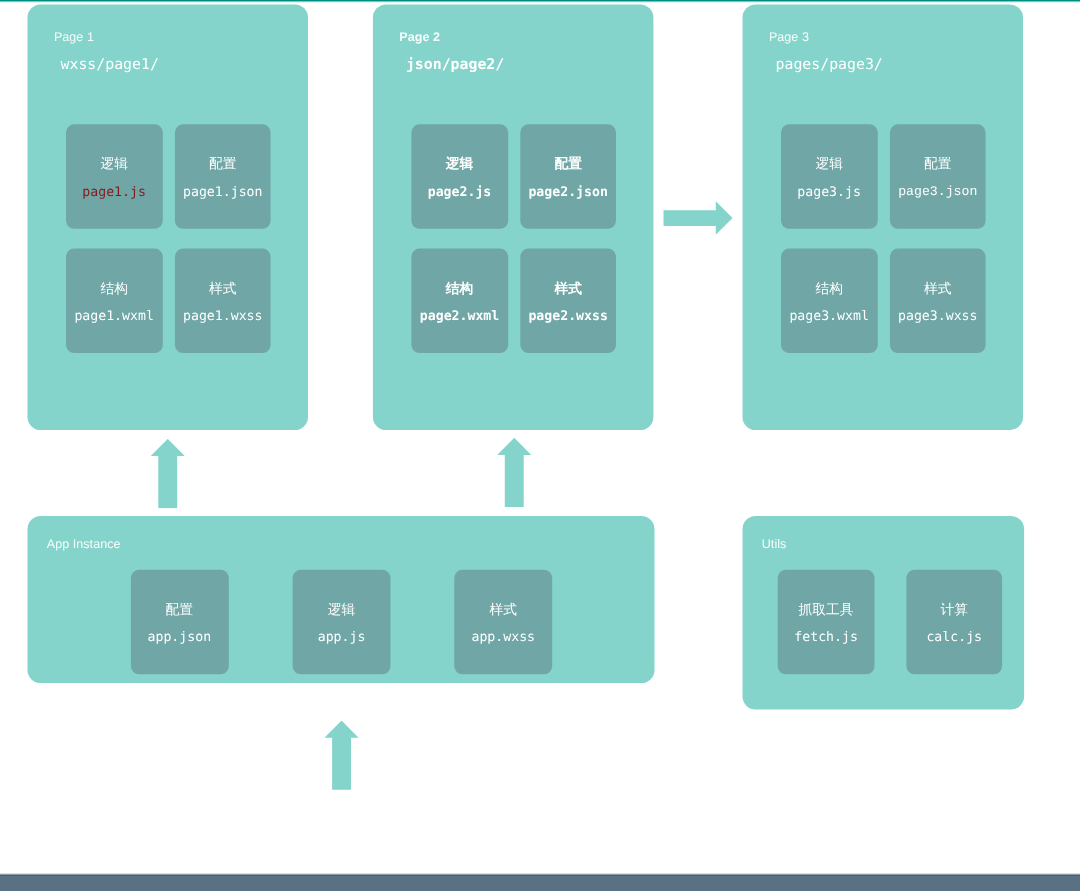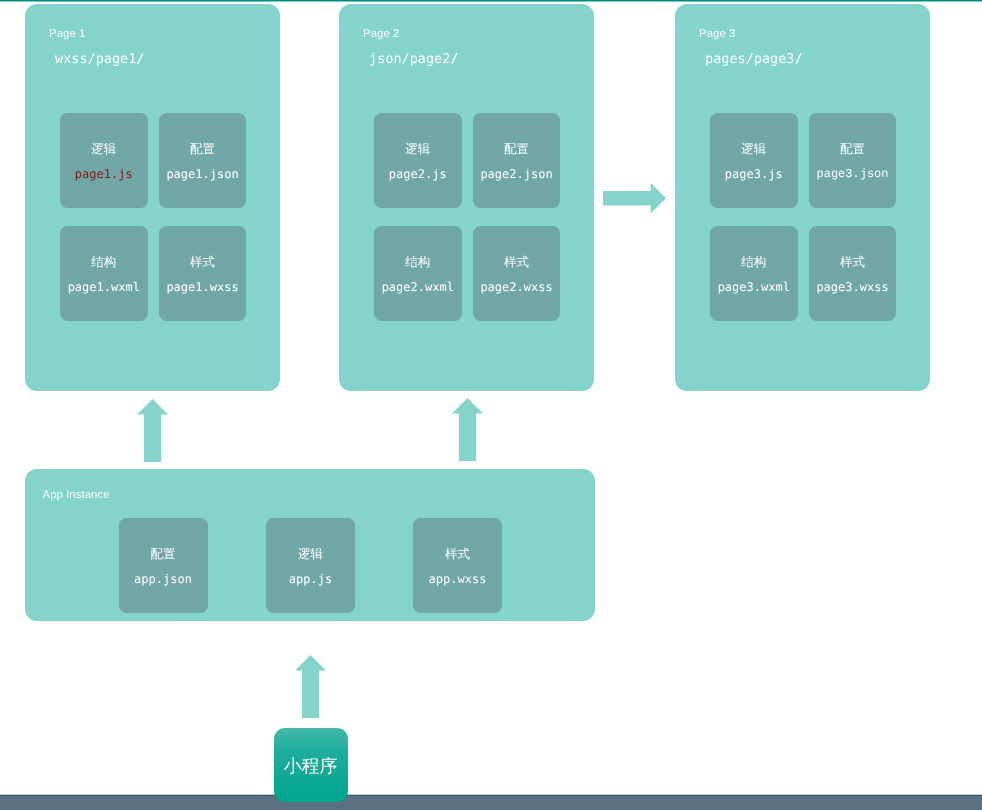--- a/index.html
+++ b/index.html
@@ -132,21 +132,21 @@
     <div class="card" style="left: 34.5px; top: 222px; width: 88.5px; height: 95px; background: rgb(112, 166, 166);">
       <span class="card-cn" style="color: rgb(255, 255, 255);">结构</span>
       <span class="card-file" style="color: rgb(255, 255, 255);">page1.wxml</span>
     </div>
     <div class="card" style="left: 134px; top: 222px; width: 87px; height: 95px; background: rgb(112, 166, 166);">
       <span class="card-cn" style="color: rgb(255, 255, 255);">样式</span>
       <span class="card-file" style="color: rgb(255, 255, 255);">page1.wxss</span>
     </div>
   </div>
 
-  <div class="group" id="g-page2" style="left: 339px; top: 4px; width: 255px; height: 387px; background: rgb(132, 212, 203);">
+  <div class="group" id="g-page2" style="left: 339px; top: 4px; width: 255px; height: 387px; background: rgb(132, 212, 203); font-weight: bold;">
     <span class="group-label" style="left: 24px; top: 24px; color: rgb(247, 253, 252);">Page 2</span>
     <span class="group-path" style="left: 30px; top: 49px; color: rgb(255, 255, 255);">json/page2/</span>
     <div class="card" style="left: 34.5px; top: 109px; width: 88.5px; height: 95px; background: rgb(112, 166, 166);">
       <span class="card-cn" style="color: rgb(255, 255, 255);">逻辑</span>
       <span class="card-file" style="color: rgb(255, 255, 255);">page2.js</span>
     </div>
     <div class="card" style="left: 134px; top: 109px; width: 87px; height: 95px; background: rgb(112, 166, 166);">
       <span class="card-cn" style="color: rgb(255, 255, 255);">配置</span>
       <span class="card-file" style="color: rgb(255, 255, 255);">page2.json</span>
     </div>
@@ -190,20 +190,31 @@
     <div class="card" style="left: 241px; top: 49px; width: 89px; height: 95px; background: rgb(112, 166, 166);">
       <span class="card-cn" style="color: rgb(255, 255, 255);">逻辑</span>
       <span class="card-file" style="color: rgb(255, 255, 255);">app.js</span>
     </div>
     <div class="card" style="left: 388px; top: 49px; width: 89px; height: 95px; background: rgb(112, 166, 166);">
       <span class="card-cn" style="color: rgb(255, 255, 255);">样式</span>
       <span class="card-file" style="color: rgb(255, 255, 255);">app.wxss</span>
     </div>
   </div>
 
+  <div class="group" id="g-utils" style="left: 675px; top: 469px; width: 256px; height: 176px; background: rgb(132, 212, 203);">
+    <span class="group-label" style="left: 17.5px; top: 20px; color: rgb(247, 253, 252);">Utils</span>
+    <div class="card" style="left: 32px; top: 49px; width: 88px; height: 95px; background: rgb(112, 166, 166);">
+      <span class="card-cn" style="color: rgb(255, 255, 255);">抓取工具</span>
+      <span class="card-file" style="color: rgb(255, 255, 255);">fetch.js</span>
+    </div>
+    <div class="card" style="left: 149px; top: 49px; width: 87px; height: 95px; background: rgb(112, 166, 166);">
+      <span class="card-cn" style="color: rgb(255, 255, 255);">计算</span>
+      <span class="card-file" style="color: rgb(255, 255, 255);">calc.js</span>
+    </div>
+  </div>
 
   <svg class="arrow" id="a1" style="left:137.4px;top:398.6px;width:31px;height:63px;" viewBox="0 0 31 63">
     <path d="M15.5 0 L31 15.6 L24.1 15.6 L24.1 63 L6.9 63 L6.9 15.6 L0 15.6 Z" fill="#84d4cb"></path>
   </svg>
 
   <svg class="arrow" id="a2" style="left:451.9px;top:398.4px;width:31px;height:63px;" viewBox="0 0 31 63">
     <path d="M15.5 0 L31 15.6 L24.1 15.6 L24.1 63 L6.9 63 L6.9 15.6 L0 15.6 Z" fill="#84d4cb"></path>
   </svg>
 
   <svg class="arrow" id="a3" style="left:294.8px;top:655px;width:31px;height:63.5px;" viewBox="0 0 31 63.5">
@@ -211,17 +222,14 @@
   </svg>
 
   <svg class="arrow" id="a4" style="left:603.3px;top:182.5px;width:63px;height:30.4px;" viewBox="0 0 63 30.4">
     <path d="M0 8.1 L47.7 8.1 L47.7 0 L63 15.2 L47.7 30.4 L47.7 22.5 L0 22.5 Z" fill="#84d4cb"></path>
   </svg>
 
   <div class="bottombar" style="background: rgb(90, 112, 131);"></div>
   <div class="bottombar-edge" style="background: linear-gradient(rgba(69, 90, 108, 0.3) 0%, rgba(69, 90, 108, 0.3) 50%, rgb(62, 82, 98) 50%, rgb(62, 82, 98) 100%);"></div>
 
 
-  <div class="applogo" style="left: 273.5px; top: 728px; width: 74px; height: 73.5px; background: linear-gradient(rgb(68, 184, 168) 0%, rgb(32, 173, 157) 30%, rgb(0, 164, 140) 100%); color: rgb(255, 255, 255);">
-    <span>小程序</span>
-  </div>
 
 </div>
 
 </body></html>

